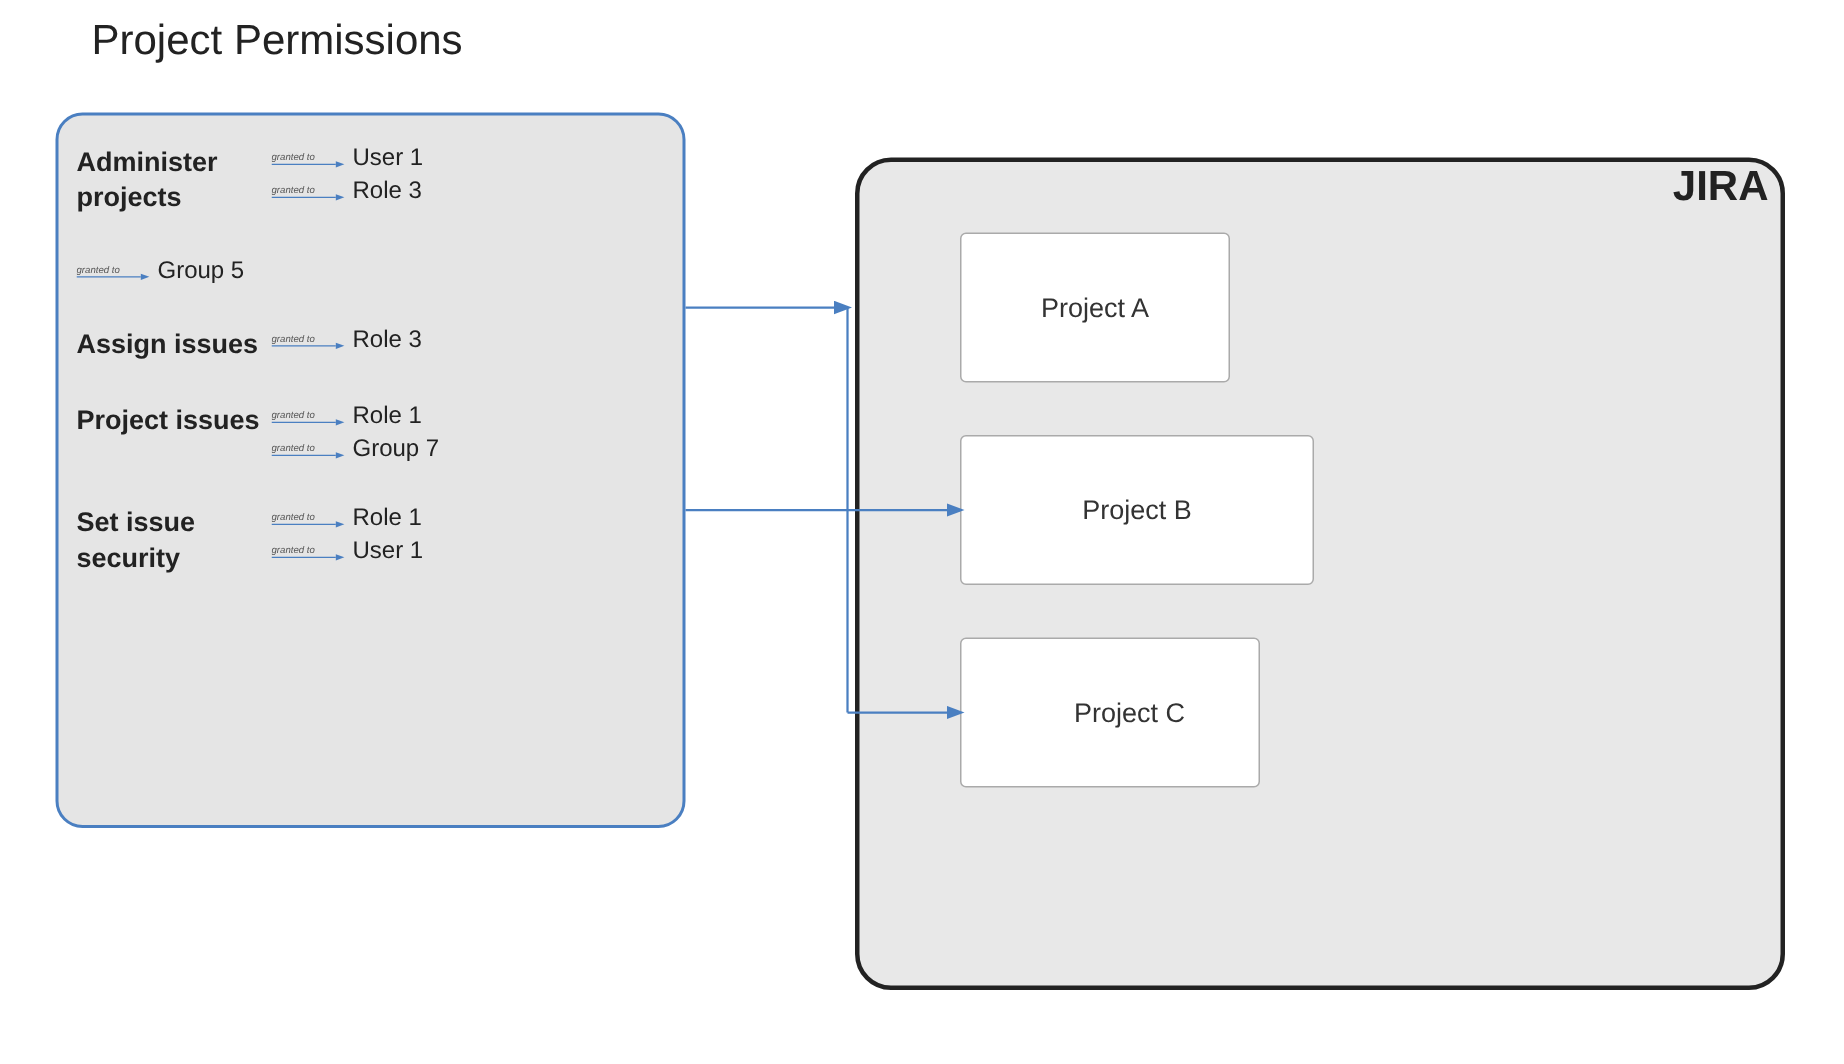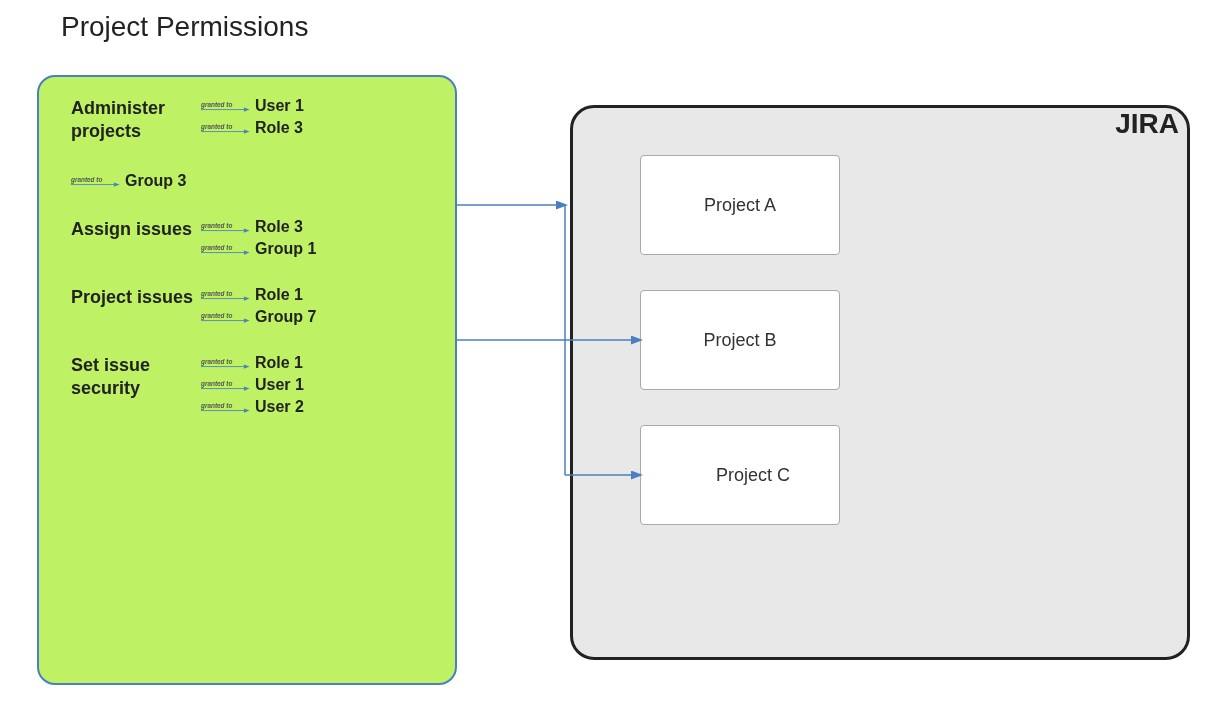--- a/index.html
+++ b/index.html
@@ -20,25 +20,25 @@
       font-weight: normal;
       color: #222;
     }
 
     
     .permissions-box {
       position: absolute;
       top: 75px;
       left: 37px;
       width: 420px;
-      height: 610px;
+      height: 477px;
       border: 2px solid #4a7fc1;
       border-radius: 18px;
-      padding: 20px 32px;
-      background: #bef264;
+      padding: 20px 12px;
+      background: #e5e5e5;
     }
 
     .permission-row {
       display: flex;
       align-items: flex-start;
       margin-bottom: 28px;
     }
 
     .permission-name {
       width: 130px;
@@ -47,21 +47,20 @@
       color: #222;
       flex-shrink: 0;
       line-height: 1.3;
     }
 
     .grants-col {
       display: flex;
       flex-direction: column;
       gap: 4px;
       flex: 1;
-      font-weight: bold;
     }
 
     .grant-item {
       display: flex;
       align-items: center;
       gap: 4px;
     }
 
     .arrow-line {
       display: flex;
@@ -111,28 +110,28 @@
       display: flex;
       align-items: center;
       justify-content: center;
       font-size: 18px;
       color: #333;
     }
 
     .project-a {
       top: 155px;
       left: 640px;
-      width: 200px;
+      width: 180px;
       height: 100px;
     }
 
     .project-b {
       top: 290px;
       left: 640px;
-      width: 200px;
+      width: 236px;
       height: 100px;
     }
 
     .project-c {
       top: 425px;
       left: 640px;
       width: 200px;
       height: 100px;
       padding-left: 26px;
     }
@@ -182,47 +181,37 @@
     <div class="permission-row">
       <div class="grants-col">
         <div class="grant-item">
           <div class="arrow-line">
         <svg viewBox="0 0 70 16" xmlns="http://www.w3.org/2000/svg">
           <text x="0" y="9" font-size="9" font-style="italic" fill="#555" font-family="Arial">granted to</text>
           <line x1="0" y1="13" x2="60" y2="13" stroke="#4a7fc1" stroke-width="1.2"></line>
           <polygon points="60,10 68,13 60,16" fill="#4a7fc1"></polygon>
         </svg>
       </div>
-          <span class="grant-target">Group 3</span>
+          <span class="grant-target">Group 5</span>
         </div>
       </div>
     </div>
     <div class="permission-row">
       <div class="permission-name">Assign issues</div>
       <div class="grants-col">
         <div class="grant-item">
           <div class="arrow-line">
         <svg viewBox="0 0 70 16" xmlns="http://www.w3.org/2000/svg">
           <text x="0" y="9" font-size="9" font-style="italic" fill="#555" font-family="Arial">granted to</text>
           <line x1="0" y1="13" x2="60" y2="13" stroke="#4a7fc1" stroke-width="1.2"></line>
           <polygon points="60,10 68,13 60,16" fill="#4a7fc1"></polygon>
         </svg>
       </div>
           <span class="grant-target">Role 3</span>
         </div>
-        <div class="grant-item">
-          <div class="arrow-line">
-        <svg viewBox="0 0 70 16" xmlns="http://www.w3.org/2000/svg">
-          <text x="0" y="9" font-size="9" font-style="italic" fill="#555" font-family="Arial">granted to</text>
-          <line x1="0" y1="13" x2="60" y2="13" stroke="#4a7fc1" stroke-width="1.2"></line>
-          <polygon points="60,10 68,13 60,16" fill="#4a7fc1"></polygon>
-        </svg>
-      </div>
-          <span class="grant-target">Group 1</span>
-        </div>
       </div>
     </div>
     <div class="permission-row">
       <div class="permission-name">Project issues</div>
       <div class="grants-col">
         <div class="grant-item">
           <div class="arrow-line">
         <svg viewBox="0 0 70 16" xmlns="http://www.w3.org/2000/svg">
           <text x="0" y="9" font-size="9" font-style="italic" fill="#555" font-family="Arial">granted to</text>
           <line x1="0" y1="13" x2="60" y2="13" stroke="#4a7fc1" stroke-width="1.2"></line>
@@ -258,30 +247,20 @@
         </div>
         <div class="grant-item">
           <div class="arrow-line">
         <svg viewBox="0 0 70 16" xmlns="http://www.w3.org/2000/svg">
           <text x="0" y="9" font-size="9" font-style="italic" fill="#555" font-family="Arial">granted to</text>
           <line x1="0" y1="13" x2="60" y2="13" stroke="#4a7fc1" stroke-width="1.2"></line>
           <polygon points="60,10 68,13 60,16" fill="#4a7fc1"></polygon>
         </svg>
       </div>
           <span class="grant-target">User 1</span>
-        </div>
-        <div class="grant-item">
-          <div class="arrow-line">
-        <svg viewBox="0 0 70 16" xmlns="http://www.w3.org/2000/svg">
-          <text x="0" y="9" font-size="9" font-style="italic" fill="#555" font-family="Arial">granted to</text>
-          <line x1="0" y1="13" x2="60" y2="13" stroke="#4a7fc1" stroke-width="1.2"></line>
-          <polygon points="60,10 68,13 60,16" fill="#4a7fc1"></polygon>
-        </svg>
-      </div>
-          <span class="grant-target">User 2</span>
         </div>
       </div>
     </div>
   </div>
 
 <div class="jira-box">
 </div>
 
 <div class="jira-label">JIRA</div>
 

